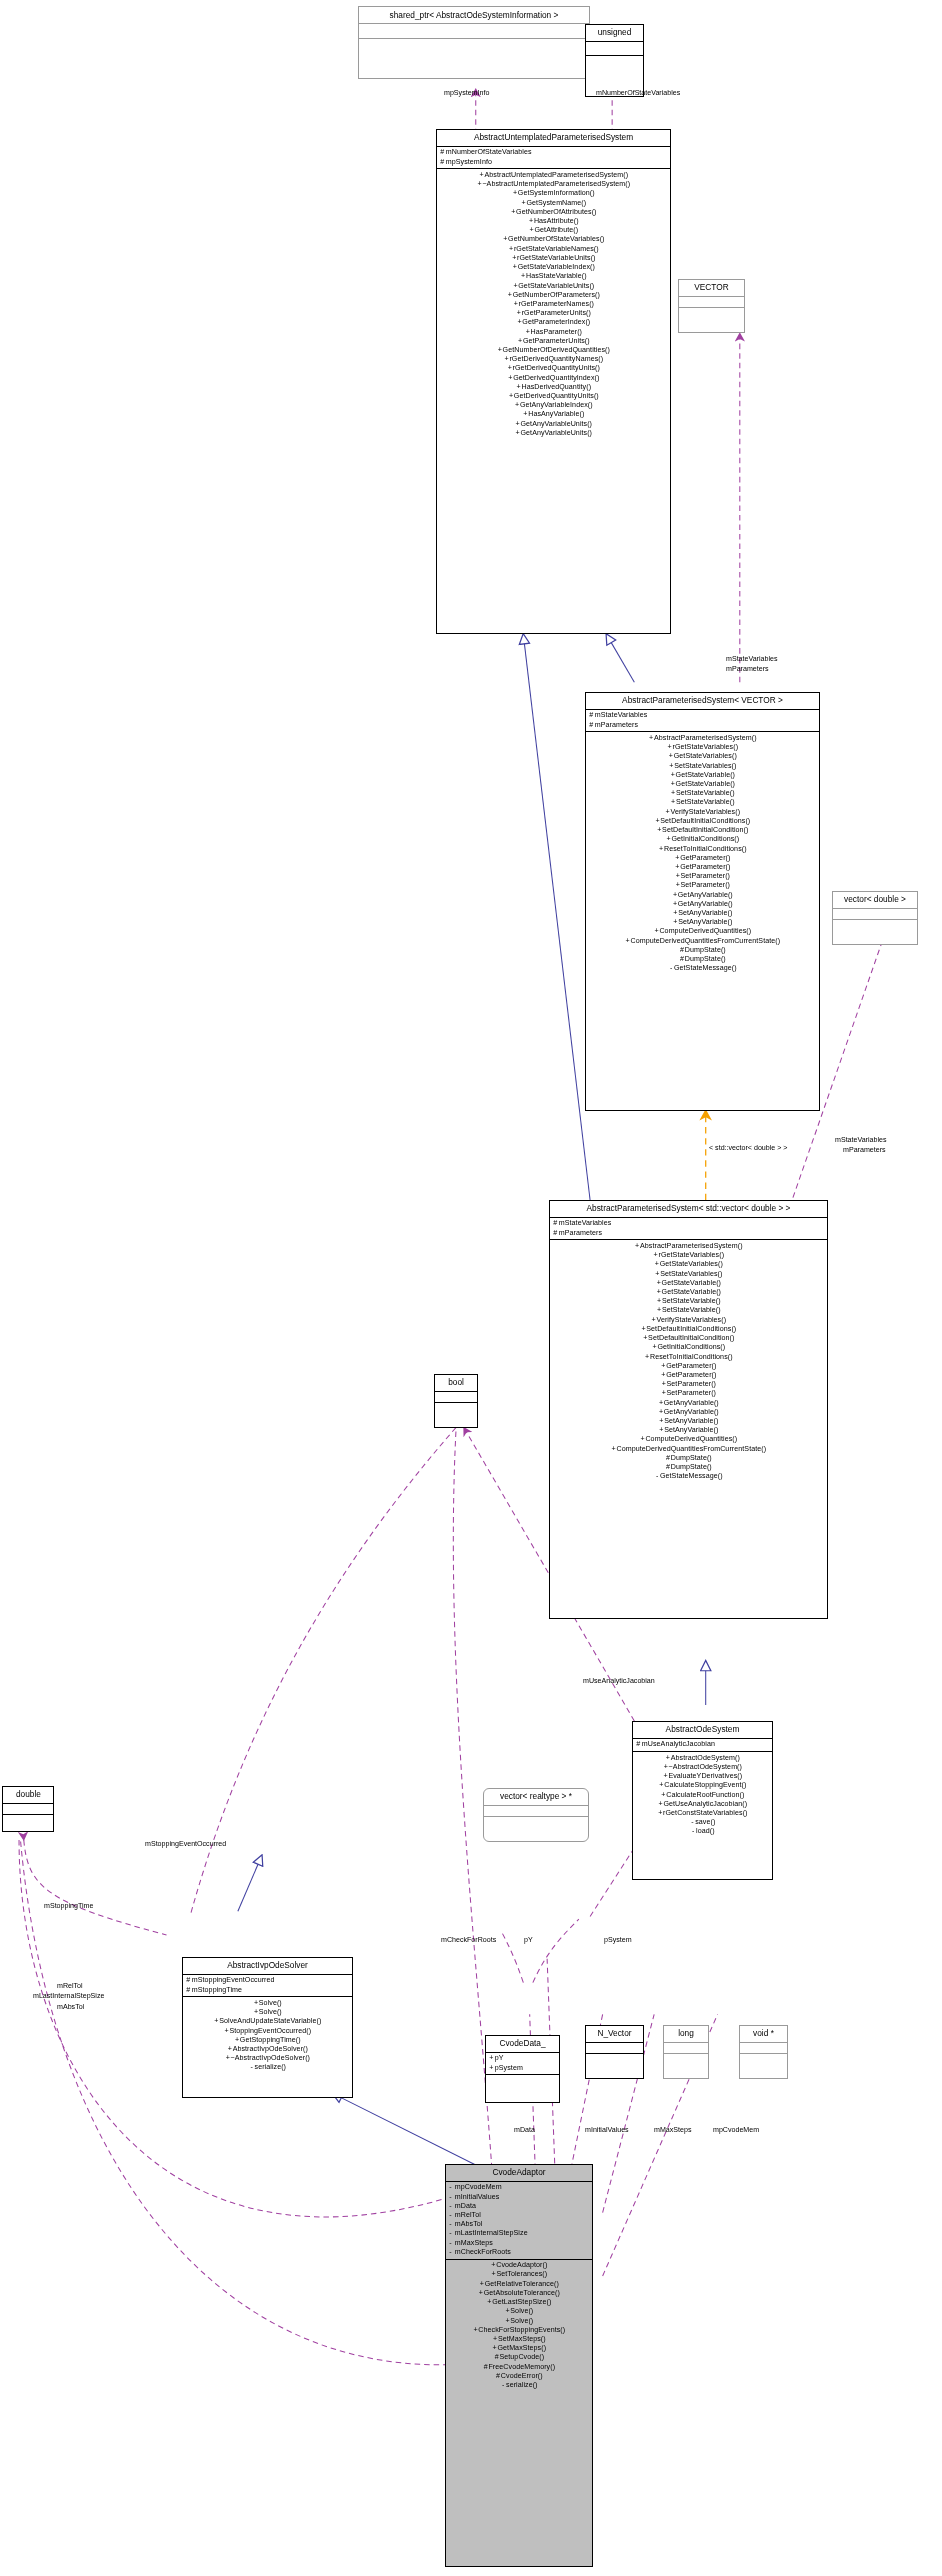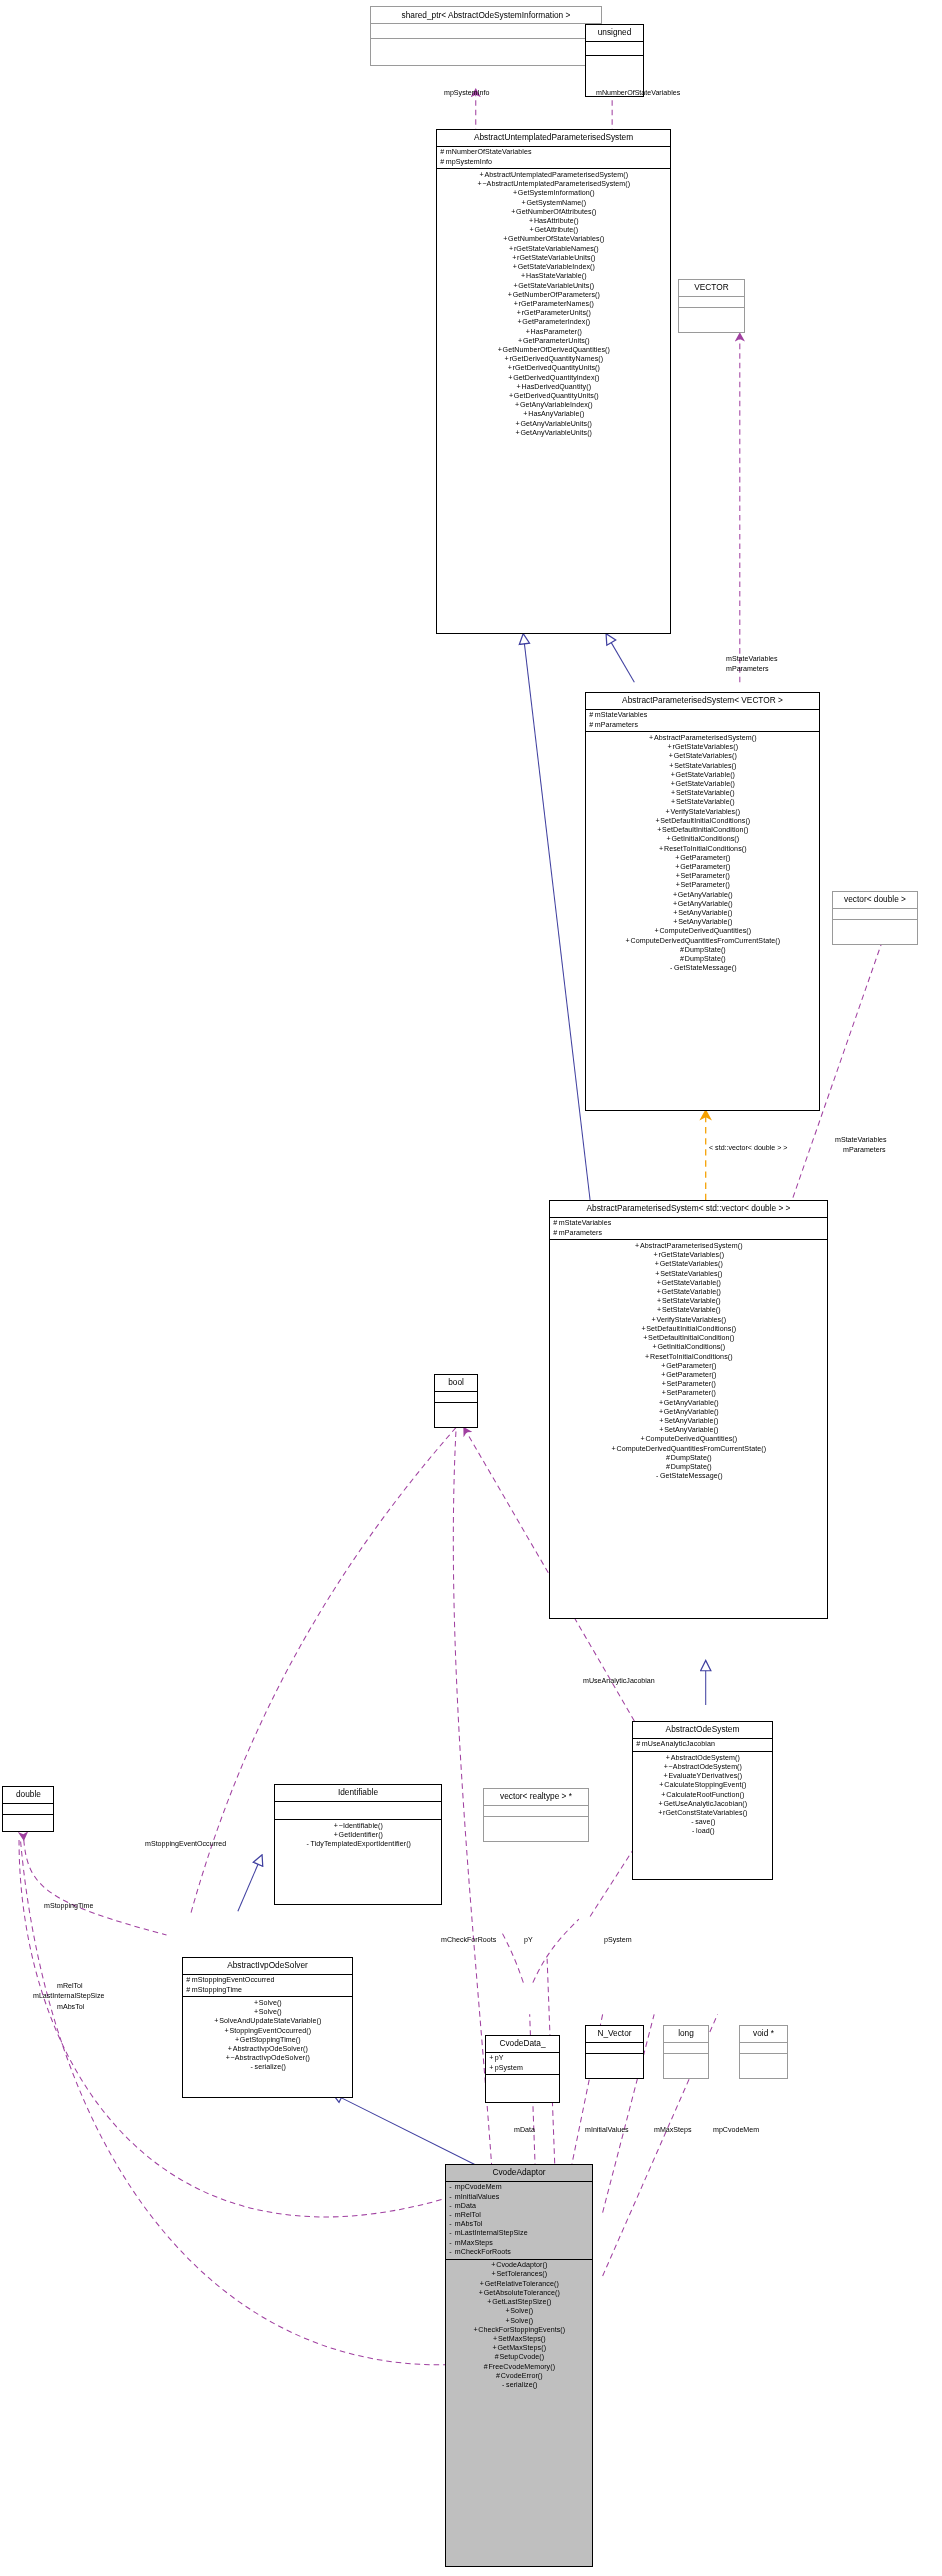--- a/index.html
+++ b/index.html
@@ -128,21 +128,21 @@
     <path d="M760,2790 L825,2540" stroke="#a040a0" stroke-width="1.3" stroke-dasharray="7,5" fill="none"></path>
 
     <path d="M760,2870 L905,2540" stroke="#a040a0" stroke-width="1.3" stroke-dasharray="7,5" fill="none"></path>
 
     <path d="M660,2500 C650,2470 640,2450 632,2435" stroke="#a040a0" stroke-width="1.3" stroke-dasharray="7,5" fill="none"></path>
     <path d="M672,2500 C690,2460 710,2440 730,2420" stroke="#a040a0" stroke-width="1.3" stroke-dasharray="7,5" fill="none"></path>
 
     <path d="M800,2330 L742,2420" stroke="#a040a0" stroke-width="1.3" stroke-dasharray="7,5" fill="none" marker-start="url(#usearrow)"></path>
   </svg>
 
-  <div class="node thin" style="left:358px; top:6.3px; width:232px; height:60px;margin-left:12px;">
+  <div class="node thin" style="left:358px; top:6.3px; width:232px; height:73px;">
     <div class="title">shared_ptr&lt; AbstractOdeSystemInformation &gt;</div>
     <div class="attrs">
         <div class="empty-sec"></div>
       </div>
     <div class="ops">
         <div class="empty-sec"></div>
       </div>
   </div>
 
   <div class="node" style="left:585px; top:24px; width:59px; height:73px;">
@@ -329,35 +329,24 @@
   <div class="node" style="left:2.4px; top:1786px; width:52px; height:46px;">
     <div class="title">double</div>
     <div class="attrs">
         <div class="empty-sec" style="height:7.1px"></div>
       </div>
     <div class="ops">
         <div class="empty-sec" style="height:7.1px"></div>
       </div>
   </div>
 
-  <div class="node" style="left:274px; top:1784px; width:168px; height:121px;">
-    <div class="title">Identifiable</div>
-    <div class="attrs">
-        <div class="empty-sec" style="height:14.3px"></div>
-      </div>
-    <div class="ops">
-        <div class="row"><span class="vis">+</span>~Identifiable()</div>
-        <div class="row"><span class="vis">+</span>GetIdentifier()</div>
-        <div class="row"><span class="vis">-</span>TidyTemplatedExportIdentifier()</div>
-      </div>
-  </div>
 
   <div class="edge-label" style="left:145px; top:1840px;">mStoppingEventOccurred</div>
 
-  <div class="node thin" style="left:483px; top:1788px; width:106px; height:54px;">
+  <div class="node thin" style="left:483px; top:1788px; width:106px; height:54px;border-radius:6px;">
     <div class="title">vector&lt; realtype &gt; *</div>
     <div class="attrs">
         <div class="empty-sec" style="height:7.1px"></div>
       </div>
     <div class="ops">
         <div class="empty-sec" style="height:7.1px"></div>
       </div>
   </div>
 
   <div class="edge-label" style="left:44px; top:1902px;">mStoppingTime</div>

